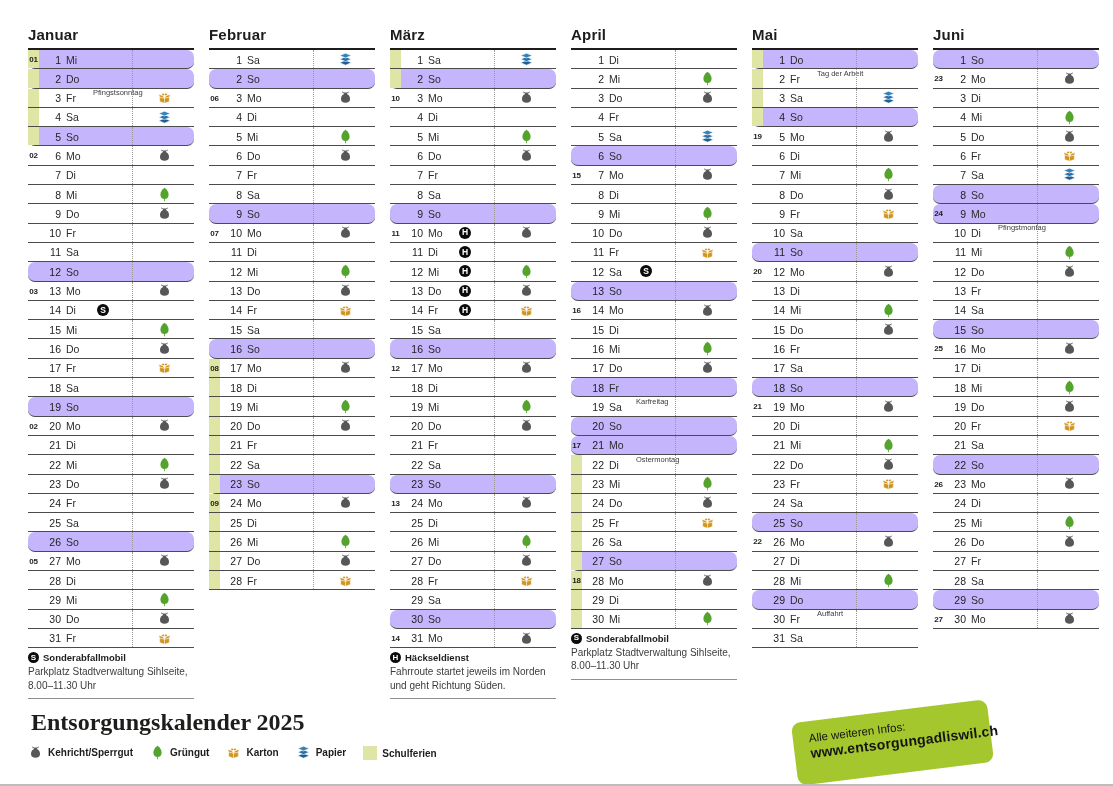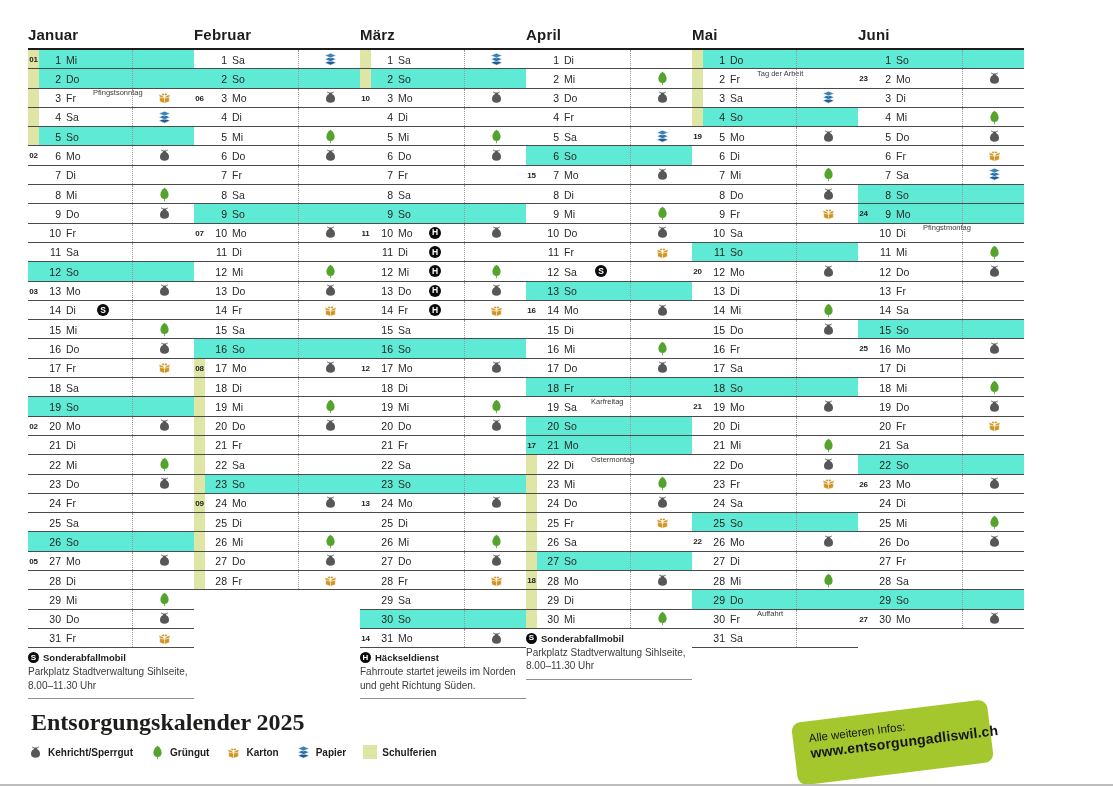--- a/index.html
+++ b/index.html
@@ -1,41 +1,41 @@
 <!DOCTYPE html>
 <html><head>
 <meta charset="utf-8">
 <style>
   html,body{margin:0;padding:0;}
   body{
     width:1113px;height:786px;position:relative;background:#ffffff;
     font-family:"Liberation Sans",sans-serif;color:#1d1d1b;overflow:hidden;
   }
-  .grid{position:absolute;left:28px;top:26px;display:flex;gap:0;justify-content:flex-end;}
+  .grid{position:absolute;left:28px;top:26px;display:flex;gap:15px;justify-content:flex-end;}
   .col{width:166px;}
   .m-title{font-size:15px;font-weight:700;color:#1d1d1b;margin:0 0 3px 0;height:19px;letter-spacing:.2px;}
   .rows{border-top:2px solid #1d1d1b;}
   .row{position:relative;height:19.3px;border-bottom:1px solid #4b4b4b;box-sizing:border-box;}
-  .row.gray{background:#5eead4;}
+  .row.gray{background:#c4b5fd;border-radius:7px;}
   .strip{position:absolute;left:0;top:0;bottom:0;width:11px;}
   .row.school .strip{background:#dfe5a5;}
   .wk{position:absolute;left:0;top:5px;width:11px;font-size:8px;font-weight:700;text-align:center;color:#1d1d1b;letter-spacing:-0.3px;z-index:2;}
   .dnum{position:absolute;left:12px;top:3.5px;width:21px;text-align:right;font-size:10.5px;color:#1d1d1b;}
   .dow{position:absolute;left:38px;top:3.5px;font-size:10.5px;color:#2c2c2b;}
   .note{position:absolute;left:65px;top:19px;font-size:7.5px;color:#3c3c3b;white-space:nowrap;}
   .badge{position:absolute;left:69px;top:3px;width:12px;height:12px;border-radius:50%;background:#0b0b0b;color:#fff;font-size:8.5px;font-weight:700;display:flex;align-items:center;justify-content:center;line-height:1;}
   .dots{position:absolute;left:104px;top:0;bottom:0;border-left:1px dotted #9a9a9a;}
   .icons{position:absolute;left:106px;right:0;top:0;bottom:0;display:flex;align-items:center;justify-content:center;gap:2px;}
   .icons svg{width:15px;height:15px;display:block;}
   .m-foot{padding:4px 0 6px 0;border-bottom:1px solid #8f8f8f;}
   .f-head{display:flex;align-items:center;gap:4px;font-size:9.5px;font-weight:700;color:#1d1d1b;margin-bottom:2px;}
   .f-badge{width:11px;height:11px;border-radius:50%;background:#0b0b0b;color:#fff;font-size:8px;font-weight:700;display:flex;align-items:center;justify-content:center;line-height:1;flex:0 0 11px;}
   .f-line{font-size:10px;color:#3c3c3b;line-height:1.35;}
   .bottom-title{position:absolute;left:28px;top:706px;font-family:"Liberation Serif",serif;font-size:24px;font-weight:700;color:#1d1d1b;margin:3px;}
-  .legend{position:absolute;left:28px;top:745px;display:flex;gap:17px;align-items:flex-start;}
+  .legend{position:absolute;left:28px;top:745px;display:flex;gap:17px;align-items:flex-end;}
   .l-item{display:flex;align-items:center;gap:5px;font-size:10px;font-weight:700;color:#1d1d1b;}
   .l-item svg{width:15px;height:15px;display:block;}
   .l-swatch{width:14px;height:14px;background:#dfe5a5;}
   .sticker{position:absolute;left:794px;top:711px;width:197px;height:63px;background:#a5c72e;border-radius:9px;transform:rotate(-7deg);padding:11px 0 0 16px;box-sizing:border-box;color:#141414;}
   .s1{font-size:11.5px;}
   .s2{font-size:14px;font-weight:700;margin-top:1px;letter-spacing:.2px;}
   .page-bottom-line{position:absolute;left:0;right:0;bottom:0;height:2px;background:#bdbdbd;}
 </style>
 </head>
 <body>

